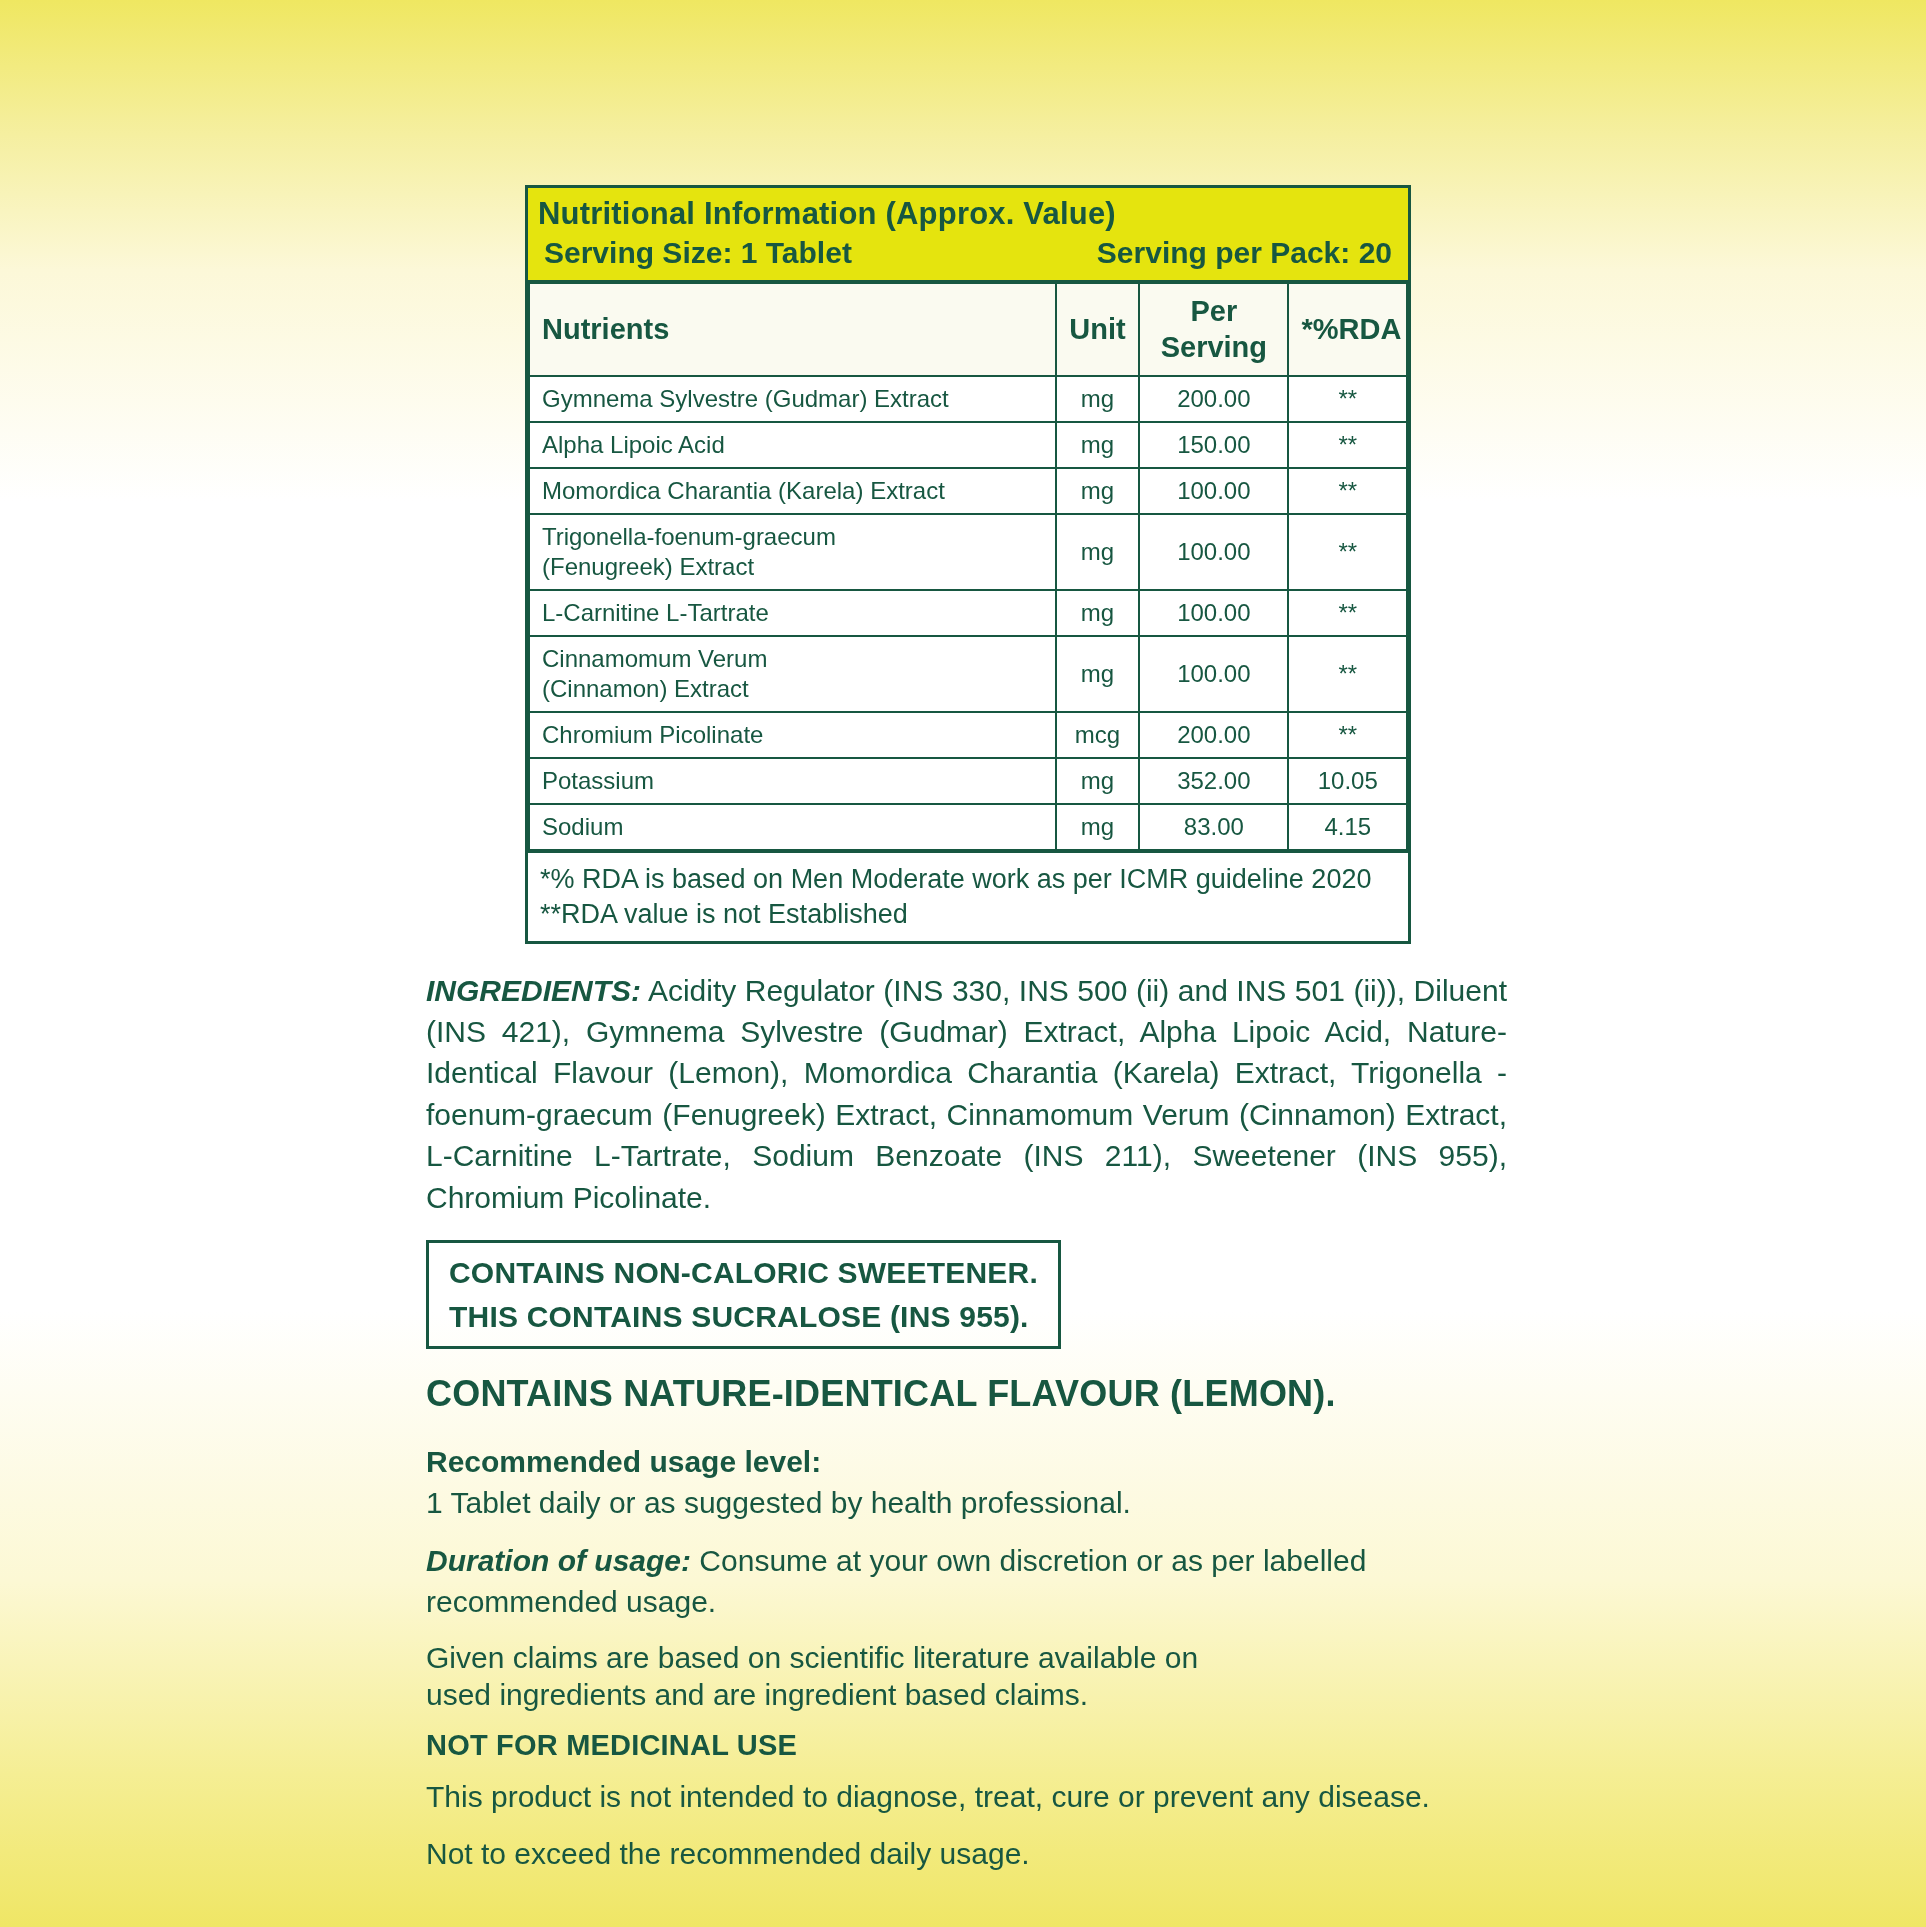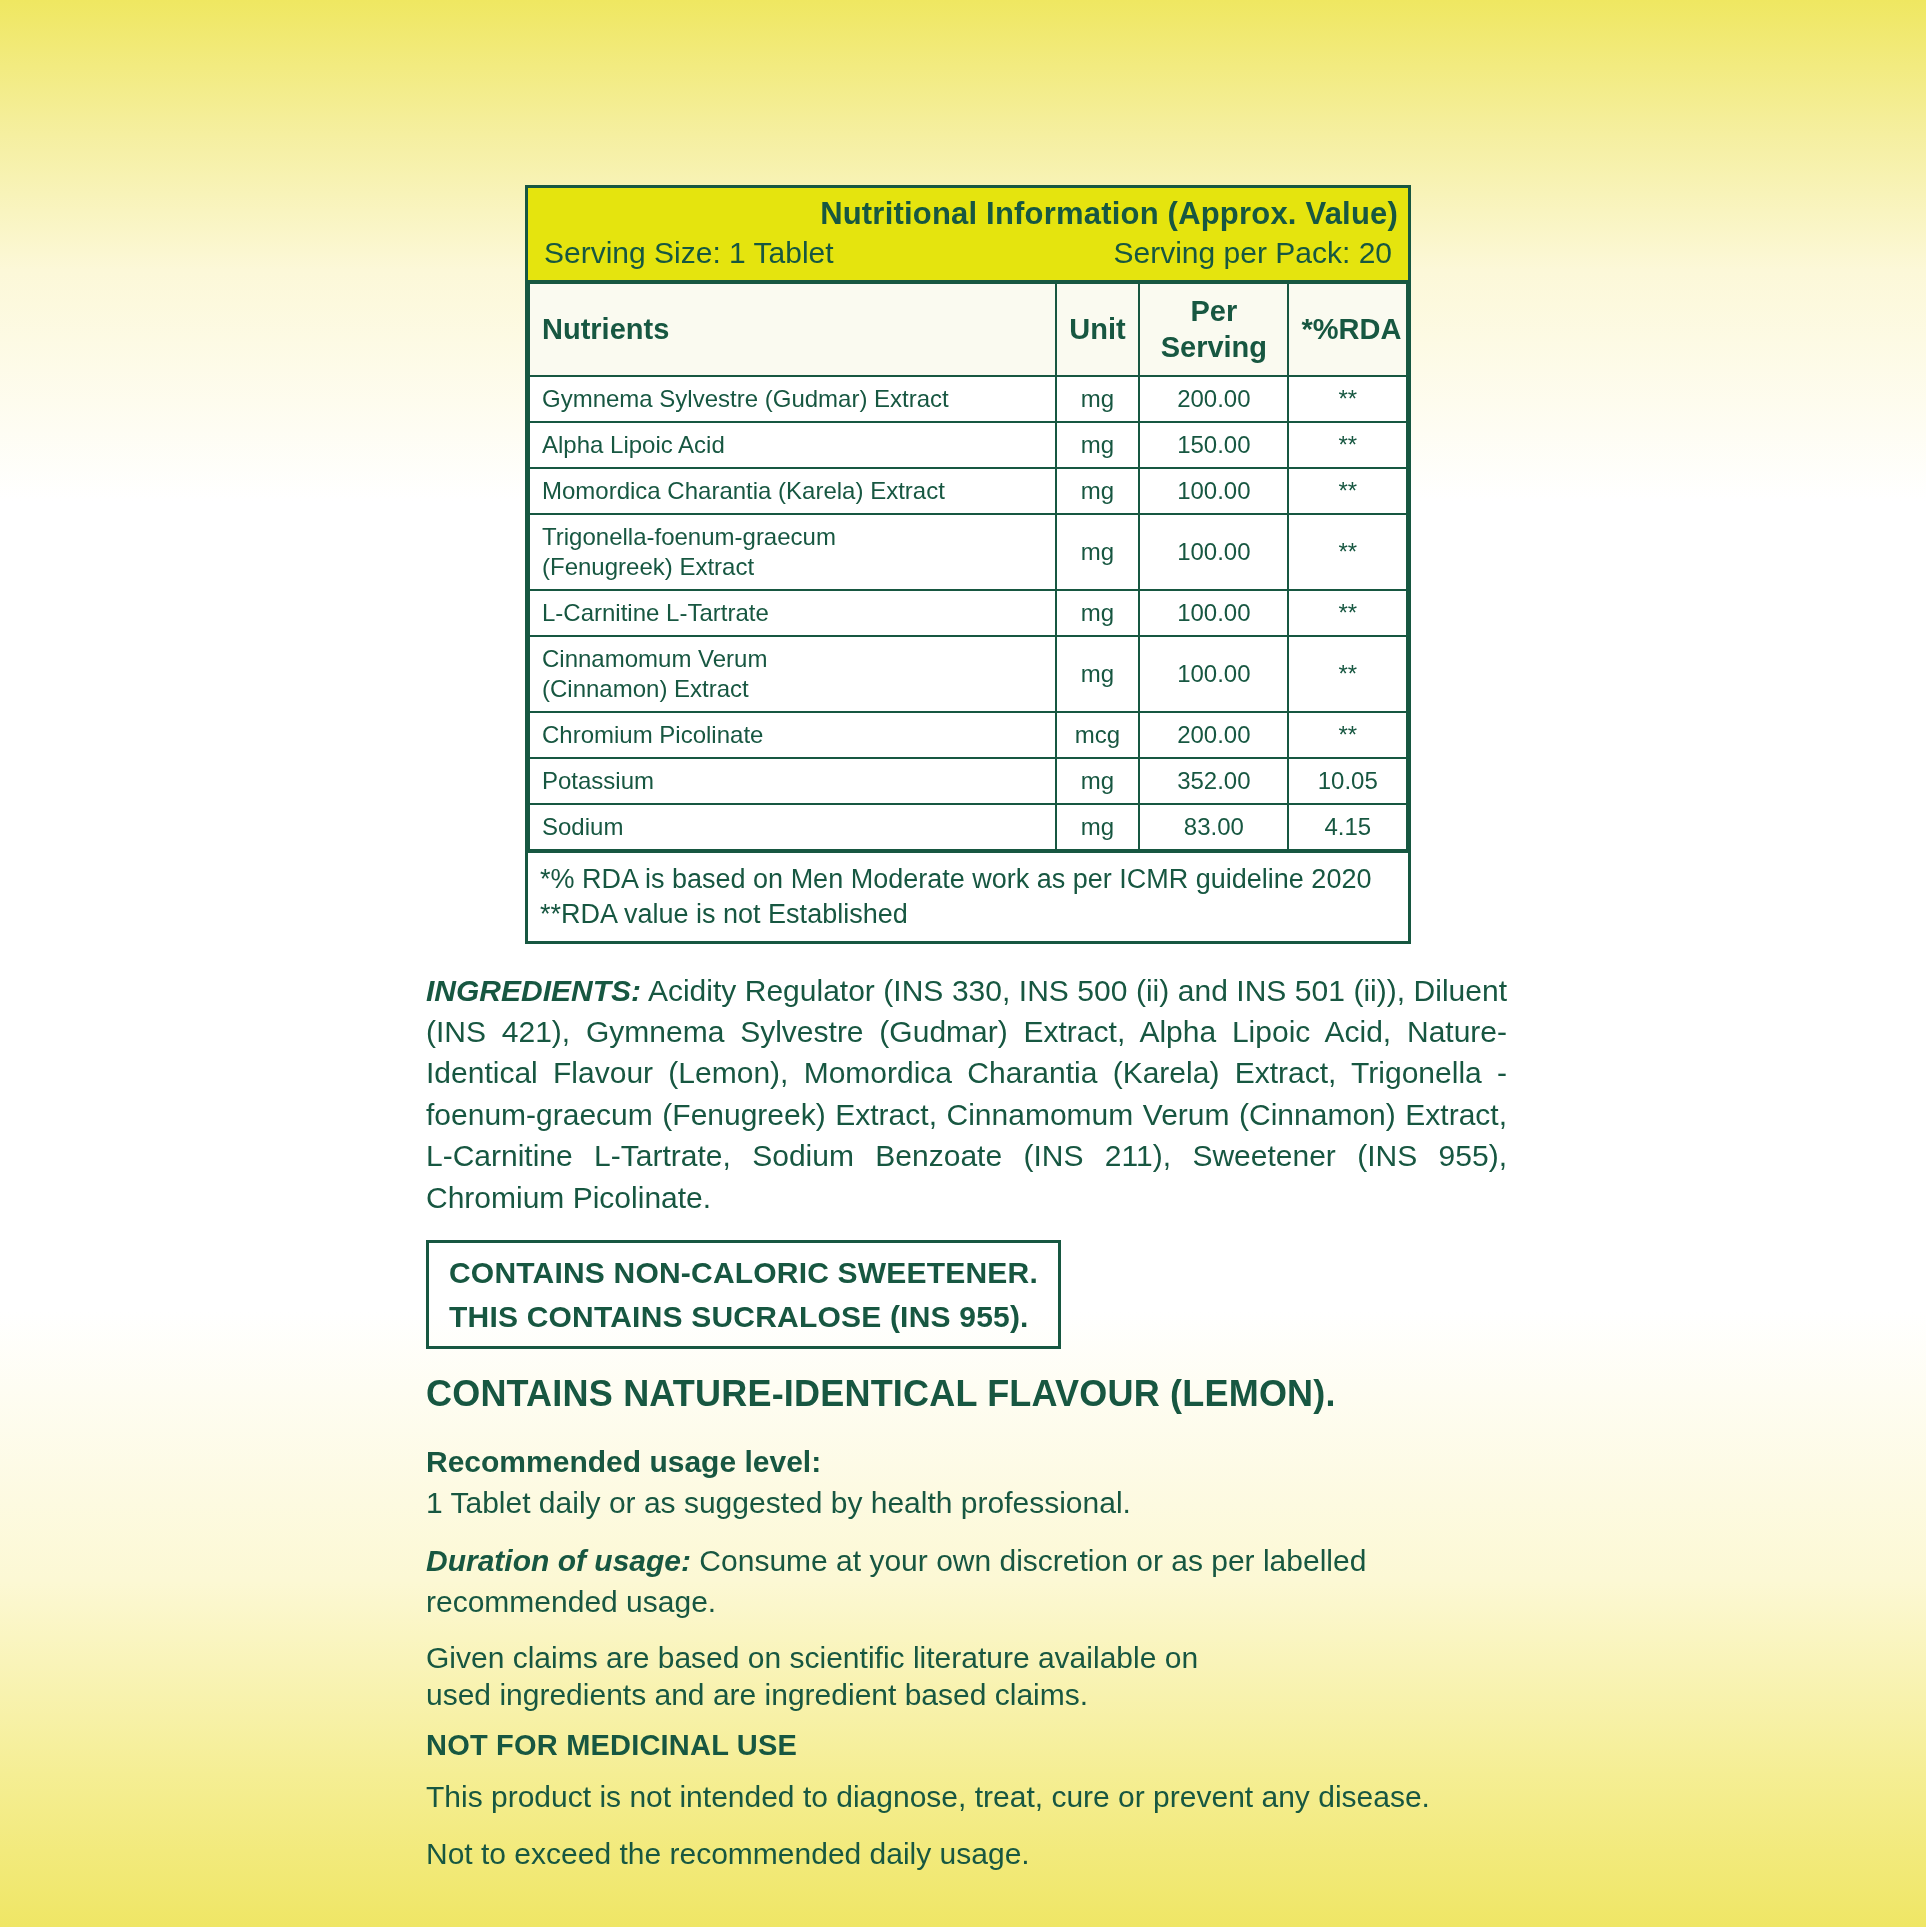--- a/index.html
+++ b/index.html
@@ -15,26 +15,26 @@
     position:absolute;left:426px;top:185px;width:1081px;
   }
   
   .table-wrap{
     width:886px;margin-left:99px;
     border:3px solid #175741;background:#ffffff;
     box-sizing:border-box;
   }
   .band{background:#e5e40e;border-bottom:2px solid #175741;}
   .band-title{
-    text-align:right;font-weight:700;font-size:31px;
+    text-align:left;font-weight:700;font-size:31px;
     padding:8px 10px 2px;letter-spacing:0.2px;
   }
   .band-serving{
     display:flex;justify-content:space-between;
-    font-weight:400;font-size:30px;padding:2px 16px 10px;
+    font-weight:700;font-size:30px;padding:2px 16px 10px;
   }
   table{border-collapse:collapse;width:100%;table-layout:fixed;}
   col.c-name{width:60%;}
   col.c-unit{width:9.5%;}
   col.c-serv{width:17%;}
   col.c-rda{width:13.5%;}
   th,td{
     border:2px solid #175741;
     font-size:24px;line-height:1.25;
     padding:7px 12px;vertical-align:middle;

